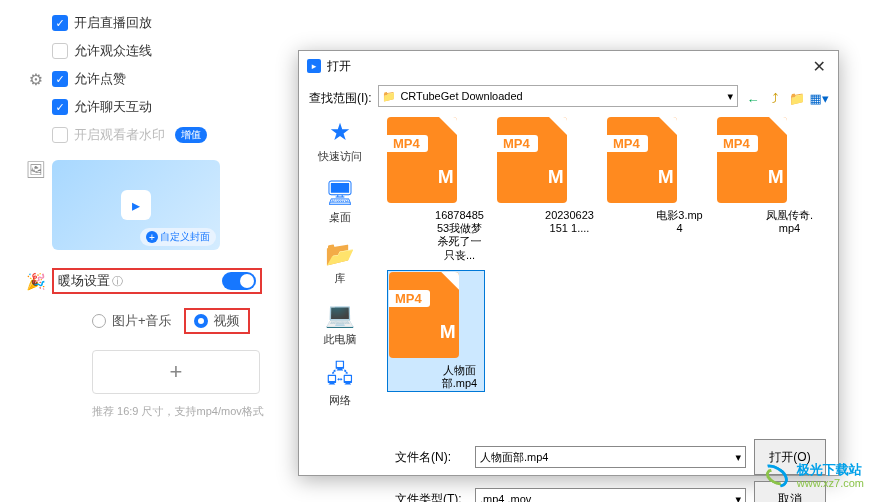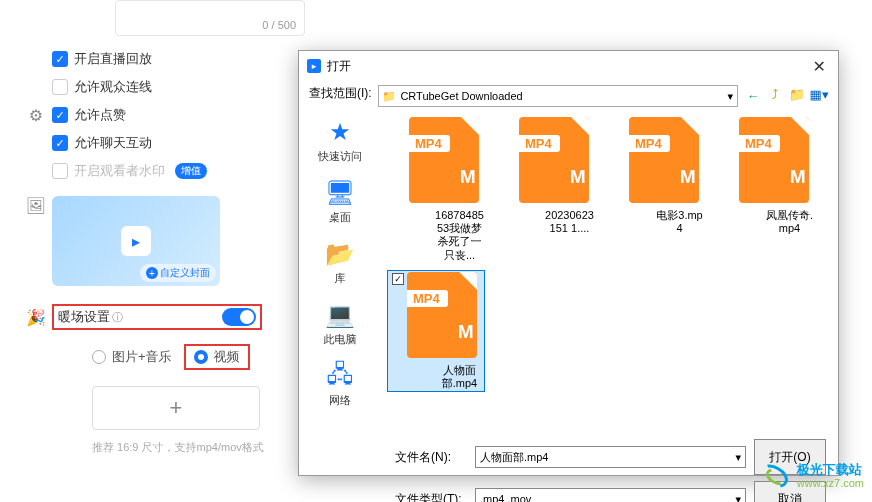--- a/index.html
+++ b/index.html
@@ -40,34 +40,34 @@
 .add-btn { width: 168px; height: 44px; border: 1px solid #ddd; border-radius: 4px; display: flex; align-items: center; justify-content: center; font-size: 22px; color: #888; margin-top: 16px; margin-left: 72px; background:#fff;}
 .hint-text { font-size: 11px; color: #aaa; margin-top: 10px; margin-left: 72px; }
 
 
 .dialog { position: absolute; left: 298px; top: 50px; width: 541px; height: 426px; background: #fff; border: 1px solid #999; box-shadow: 0 4px 20px rgba(0,0,0,0.3); }
 .titlebar { height: 30px; display: flex; align-items: center; padding: 0 8px; }
 .titlebar-icon { width: 14px; height: 14px; background: #1677ff; border-radius: 2px; margin-right: 6px; display:inline-flex; align-items:center; justify-content:center; color:#fff; font-size:9px;}
 .titlebar-title { font-size: 12px; }
 .titlebar-close { margin-left: auto; font-size: 16px; color: #333; cursor: pointer; padding: 0 4px;}
 
-.location-row { display: flex; align-items: flex-start; padding: 4px 10px; gap: 6px; }
+.location-row { display: flex; align-items: flex-end; padding: 4px 10px; gap: 6px; }
 .location-row .lbl { font-size: 12px; }
 .location-select { flex: 1; height: 22px; border: 1px solid #aaa; font-size: 11px; padding: 0 4px; display:flex; align-items:center; justify-content:space-between; background:#fff;}
 .nav-icons { display: flex; gap: 4px; }
 .nav-icon { width: 18px; height: 18px; display:flex; align-items:center; justify-content:center; font-size:13px; cursor:pointer;}
 
 .dialog-body { display: flex; height: 320px; }
 .places-sidebar { width: 82px; background: #fff; border-right: 0; display: flex; flex-direction: column; align-items: center; padding-top: 6px; gap: 14px; }
 .place-item { display: flex; flex-direction: column; align-items: center; gap: 2px; font-size: 11px; color: #333; cursor:pointer;}
 .place-icon { width: 34px; height: 30px; display:flex; align-items:center; justify-content:center; font-size: 24px;}
 
 .file-area { flex: 1; padding: 6px; overflow: hidden; }
 .file-grid { display: flex; flex-wrap: wrap; gap: 8px 12px; }
-.file-item { width: 98px; display: flex; flex-direction: column; align-items: flex-end; font-size: 11px; text-align: center; cursor:pointer; position:relative;}
+.file-item { width: 98px; display: flex; flex-direction: column; align-items: flex-start; font-size: 11px; text-align: center; cursor:pointer; position:relative;}
 .file-item.selected { background: #cce8ff; border: 1px solid #0078d7; padding:1px;}
 .file-item .sel-check { position:absolute; top:2px; left:4px; width:12px; height:12px; border:1px solid #555; background:#fff; font-size:9px; display:flex; align-items:center; justify-content:center;}
 .mp4-icon { width: 76px; height: 90px; position: relative; }
 .mp4-page { width: 70px; height: 86px; background: #ff8a1f; border-radius: 4px; position: relative; overflow:hidden;}
 .mp4-page::before { content:""; position:absolute; top:0; right:0; width:18px; height:18px; background:#fff; clip-path: polygon(100% 0, 0 0, 100% 100%);}
 .mp4-label-band { position:absolute; top:18px; left:-2px; background:#fff; color:#ff8a1f; font-weight:bold; font-size:13px; padding:1px 8px; border-radius:3px;}
 .mp4-m { position:absolute; bottom:6px; right:4px; color:#fff; font-size:28px; font-weight:bold; font-family: Arial;}
 .file-name { margin-top: 2px; line-height: 1.2; word-break: break-all; margin-left: 47px; }
 
 .bottom-controls { padding: 8px 12px 0 96px; }
@@ -81,23 +81,20 @@
 .wm-logo .arc1 { position:absolute; width:30px; height:20px; border:3px solid #00a0e9; border-radius:50%; border-bottom-color:transparent; border-left-color:transparent; transform:rotate(30deg); top:2px; left:2px;}
 .wm-logo .arc2 { position:absolute; width:22px; height:14px; border:3px solid #8bc34a; border-radius:50%; border-top-color:transparent; border-right-color:transparent; transform:rotate(30deg); top:6px; left:8px;}
 .wm-text1 { color:#00a0e9; font-weight:bold; }
 .wm-text2 { color:#8bc34a; font-size:11px; }
 .wm-col { display:flex; flex-direction:column; line-height:1.1;}
 </style>
 </head>
 <body>
 
 <div class="left-panel">
-  <div class="textarea-box">
-    <span class="char-count">0 / 500</span>
-  </div>
 
   <div class="settings-row">
     <div class="gear-col">
       <span>⚙</span>
     </div>
     <div class="checks">
       <div class="check-item">
         <span class="checkbox checked">✓</span>
         <span>开启直播回放</span>
       </div>

